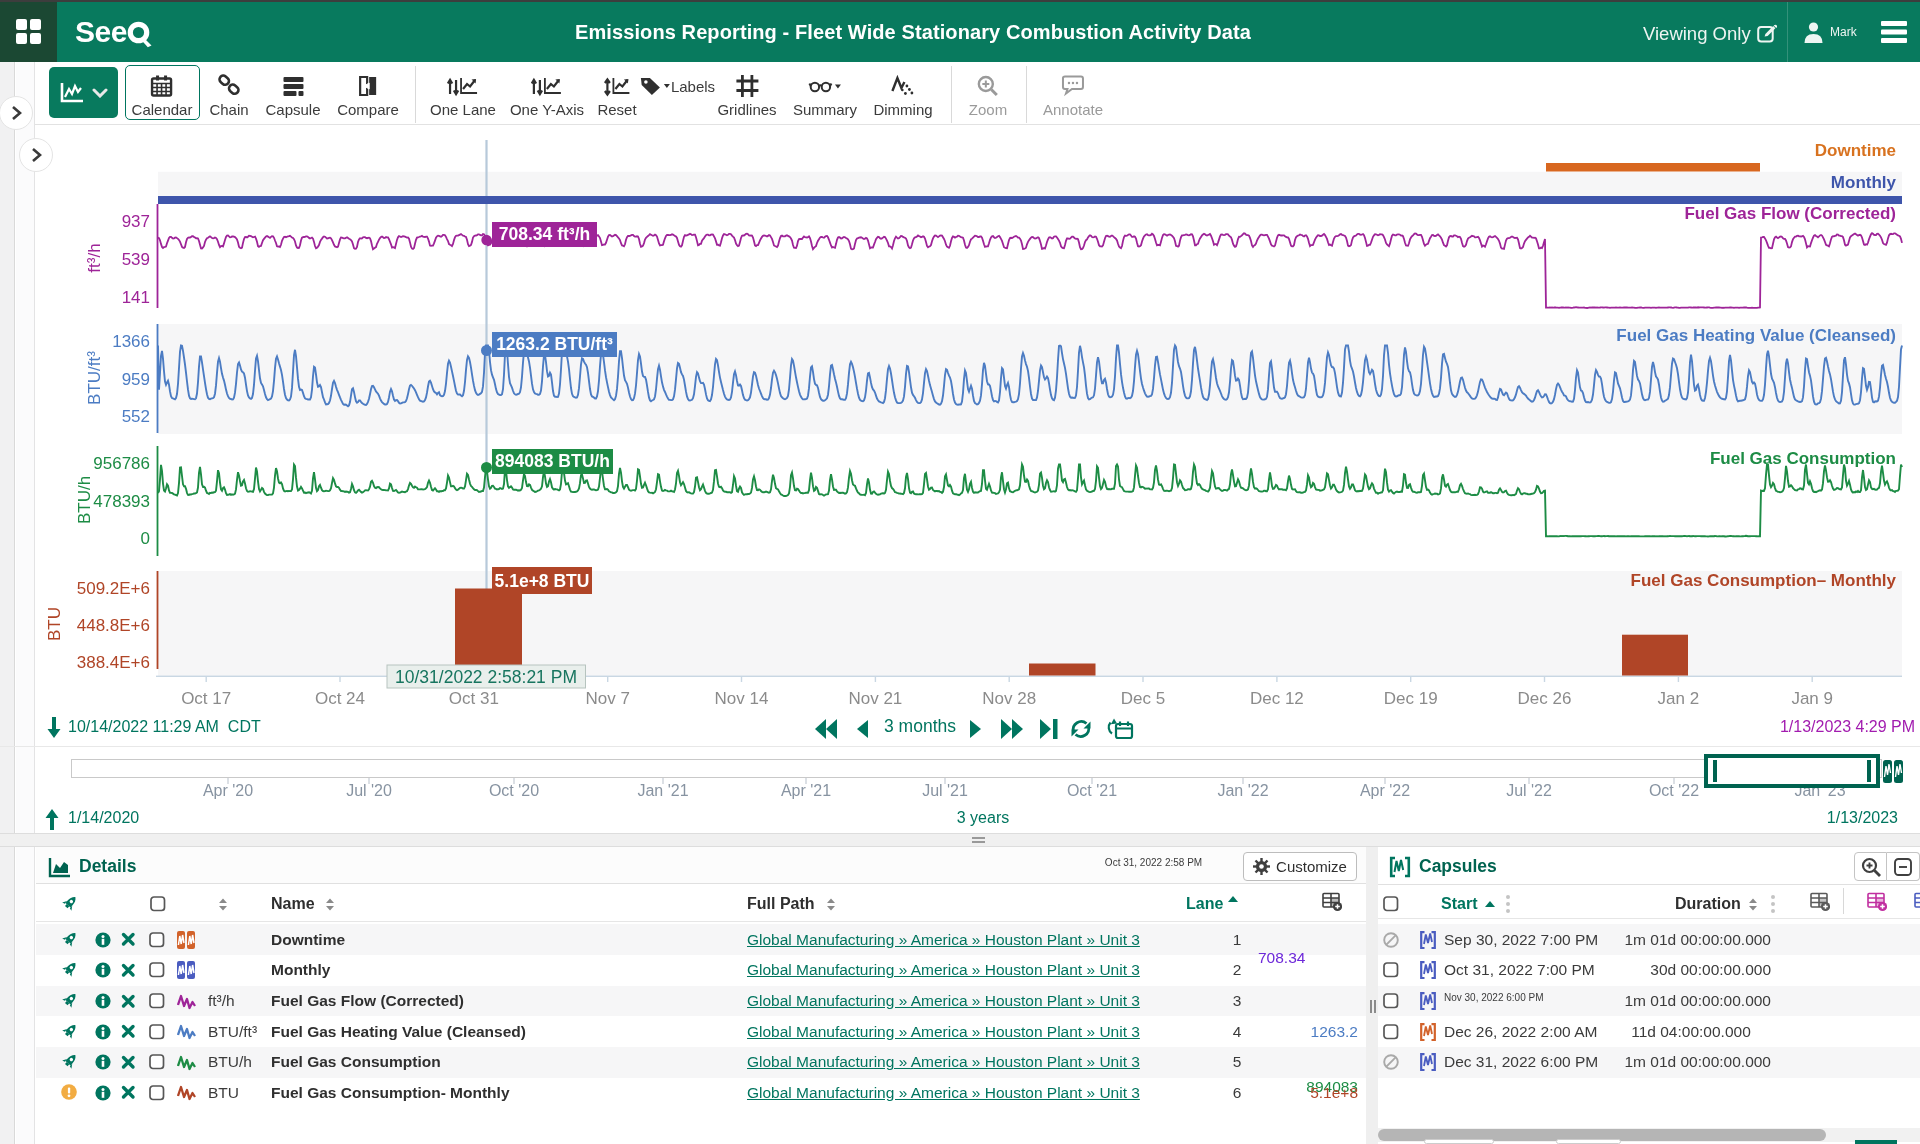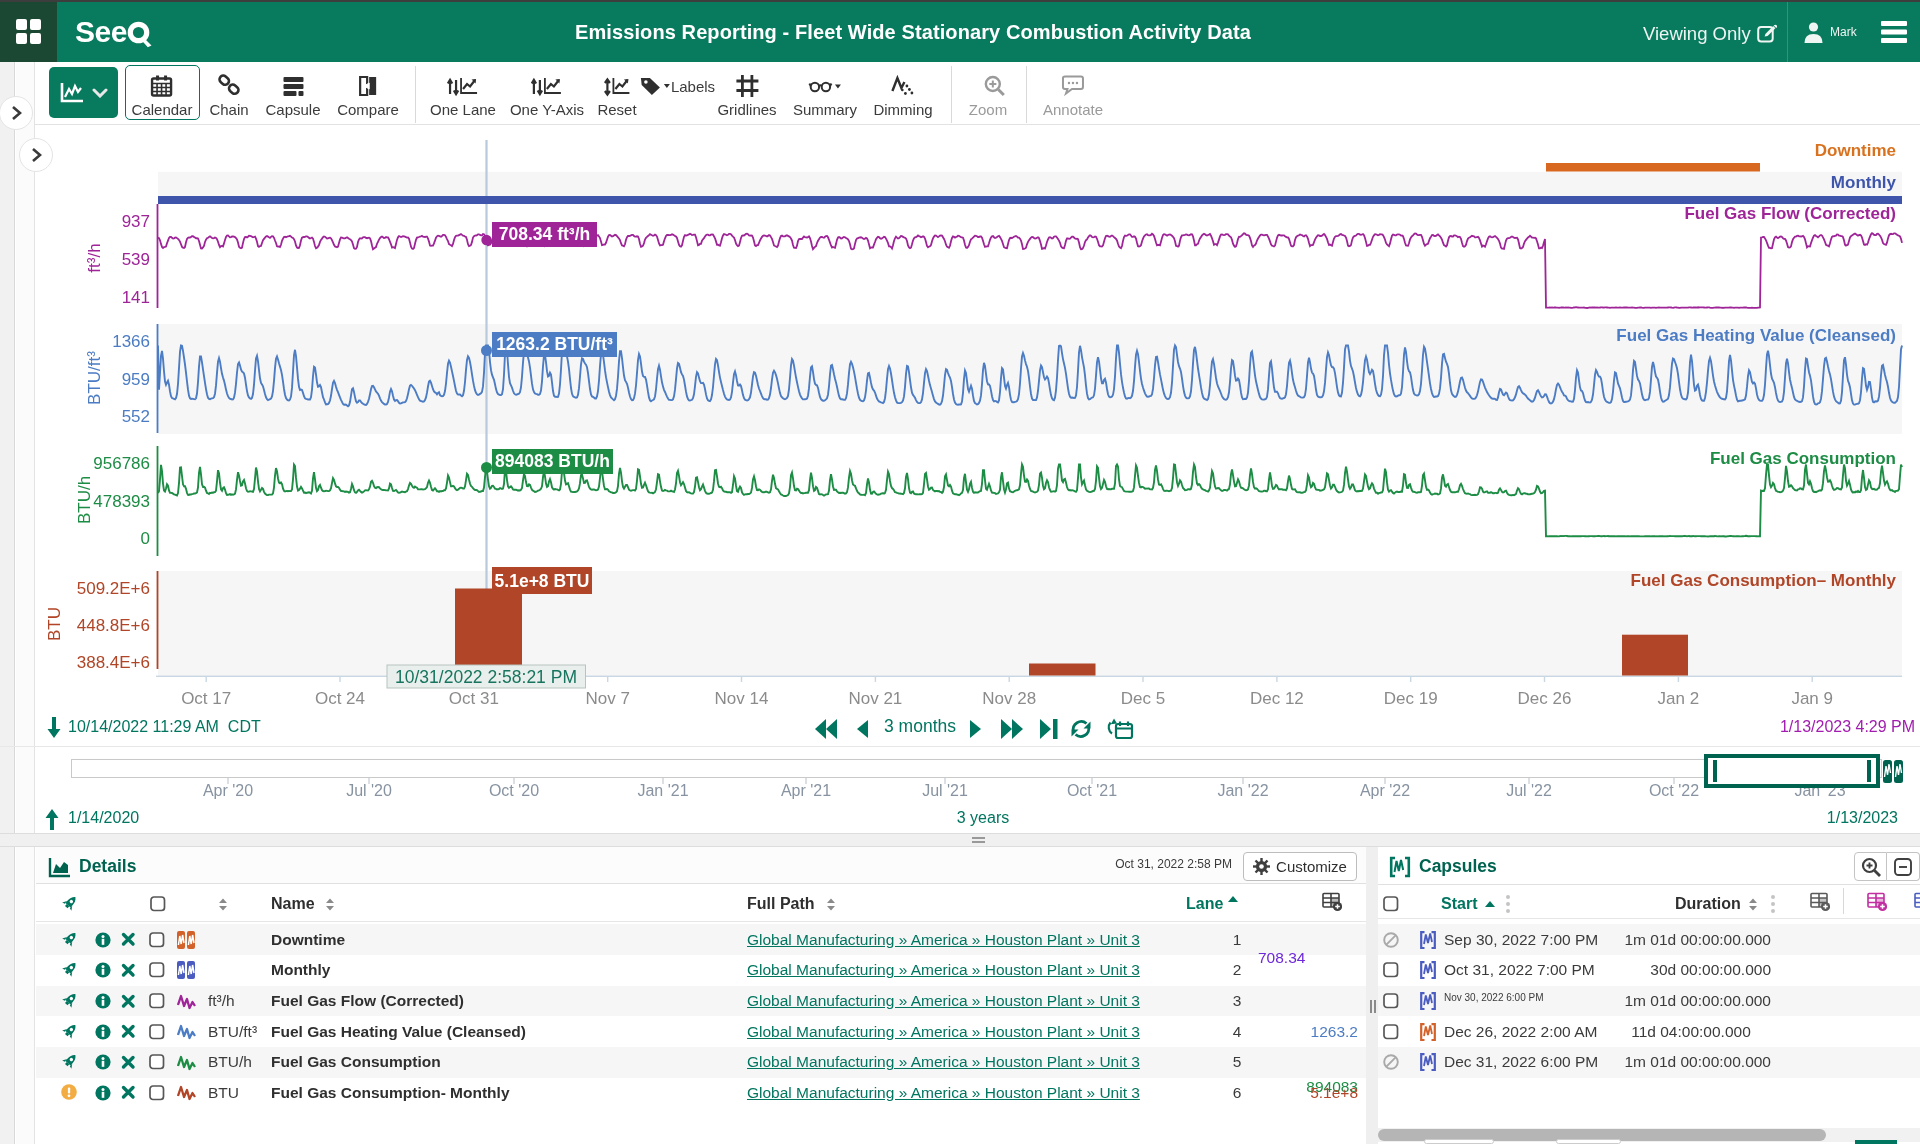--- a/index.html
+++ b/index.html
@@ -193,21 +193,21 @@
             <circle cx="21.5" cy="19" r="1.4"></circle>
             <circle cx="15" cy="19.5" r="1.4"></circle>
             <circle cx="12" cy="16" r="1.2"></circle>
           </g>
         </svg>
       </div>
       <div style="margin-top:3px;color:#3b3b3b">Dimming</div>
     </div>
   </div>
 <div style="position:absolute;left:988px;top:72px;font-size:15px">
-    <div style="display:flex;flex-direction:column;align-items:flex-end;transform:translateX(-50%);white-space:nowrap">
+    <div style="display:flex;flex-direction:column;align-items:center;transform:translateX(-50%);white-space:nowrap">
       <div style="height:26px;display:flex;align-items:flex-end">
         <svg width="24" height="24" viewBox="0 0 24 24" style="">
           <g stroke="#9a9a9a" fill="none">
             <circle cx="10" cy="10" r="7" stroke-width="2.4"></circle>
             <path d="M15.5 15.5 L21 21" stroke-width="3"></path>
             <path d="M10 6.5 V13.5 M6.5 10 H13.5" stroke-width="2"></path>
           </g>
         </svg>
       </div>
       <div style="margin-top:3px;color:#9a9a9a">Zoom</div>
@@ -405,21 +405,21 @@
 <div style="position:absolute;left:1366px;top:847px;width:12px;height:297px;background:#efefef"></div>
 <div style="position:absolute;left:1369.5px;top:1000px;width:2px;height:13px;background:#8a8a8a"></div>
 <div style="position:absolute;left:1373.5px;top:1000px;width:2px;height:13px;background:#8a8a8a"></div>
 <div style="position:absolute;left:1378px;top:847px;width:542px;height:297px;background:#fff"></div>
 <div style="position:absolute;left:36px;top:847px;width:1330px;height:37px;background:#fcfcfc;border-bottom:1px solid #e0e0e0"></div>
 <svg style="position:absolute;left:48px;top:856px" width="24" height="22" viewBox="0 0 24 22">
     <path d="M2 2 V20 H22" stroke="#006350" stroke-width="2.4" fill="none"></path>
     <path d="M5 17 L8 8 L12 12 L16 6 L20 9 V17 Z" fill="#006350"></path>
   </svg>
 <div style="position:absolute;left:79px;top:856px;font-size:17.5px;font-weight:bold;color:#006350">Details</div>
-<div style="position:absolute;left:1075px;top:857px;width:157px;font-size:12px;color:#3b3b3b;text-align:right">Oct 31, 2022 2:58 PM</div>
+<div style="position:absolute;left:1075px;top:857px;width:157px;font-size:10px;color:#3b3b3b;text-align:center">Oct 31, 2022 2:58 PM</div>
 <div style="position:absolute;left:1243px;top:852px;width:114px;height:29px;border:1px solid #bdbdbd;border-radius:4px;background:#fff;display:flex;align-items:center;justify-content:center;gap:6px">
     <svg width="17" height="17" viewBox="0 0 17 17">
       <rect x="7.3" y="0" width="2.4" height="4" fill="#3f3f3f" transform="rotate(0 8.5 8.5)"></rect>
       <rect x="7.3" y="0" width="2.4" height="4" fill="#3f3f3f" transform="rotate(45 8.5 8.5)"></rect>
       <rect x="7.3" y="0" width="2.4" height="4" fill="#3f3f3f" transform="rotate(90 8.5 8.5)"></rect>
       <rect x="7.3" y="0" width="2.4" height="4" fill="#3f3f3f" transform="rotate(135 8.5 8.5)"></rect>
       <rect x="7.3" y="0" width="2.4" height="4" fill="#3f3f3f" transform="rotate(180 8.5 8.5)"></rect>
       <rect x="7.3" y="0" width="2.4" height="4" fill="#3f3f3f" transform="rotate(225 8.5 8.5)"></rect>
       <rect x="7.3" y="0" width="2.4" height="4" fill="#3f3f3f" transform="rotate(270 8.5 8.5)"></rect>
       <rect x="7.3" y="0" width="2.4" height="4" fill="#3f3f3f" transform="rotate(315 8.5 8.5)"></rect>

